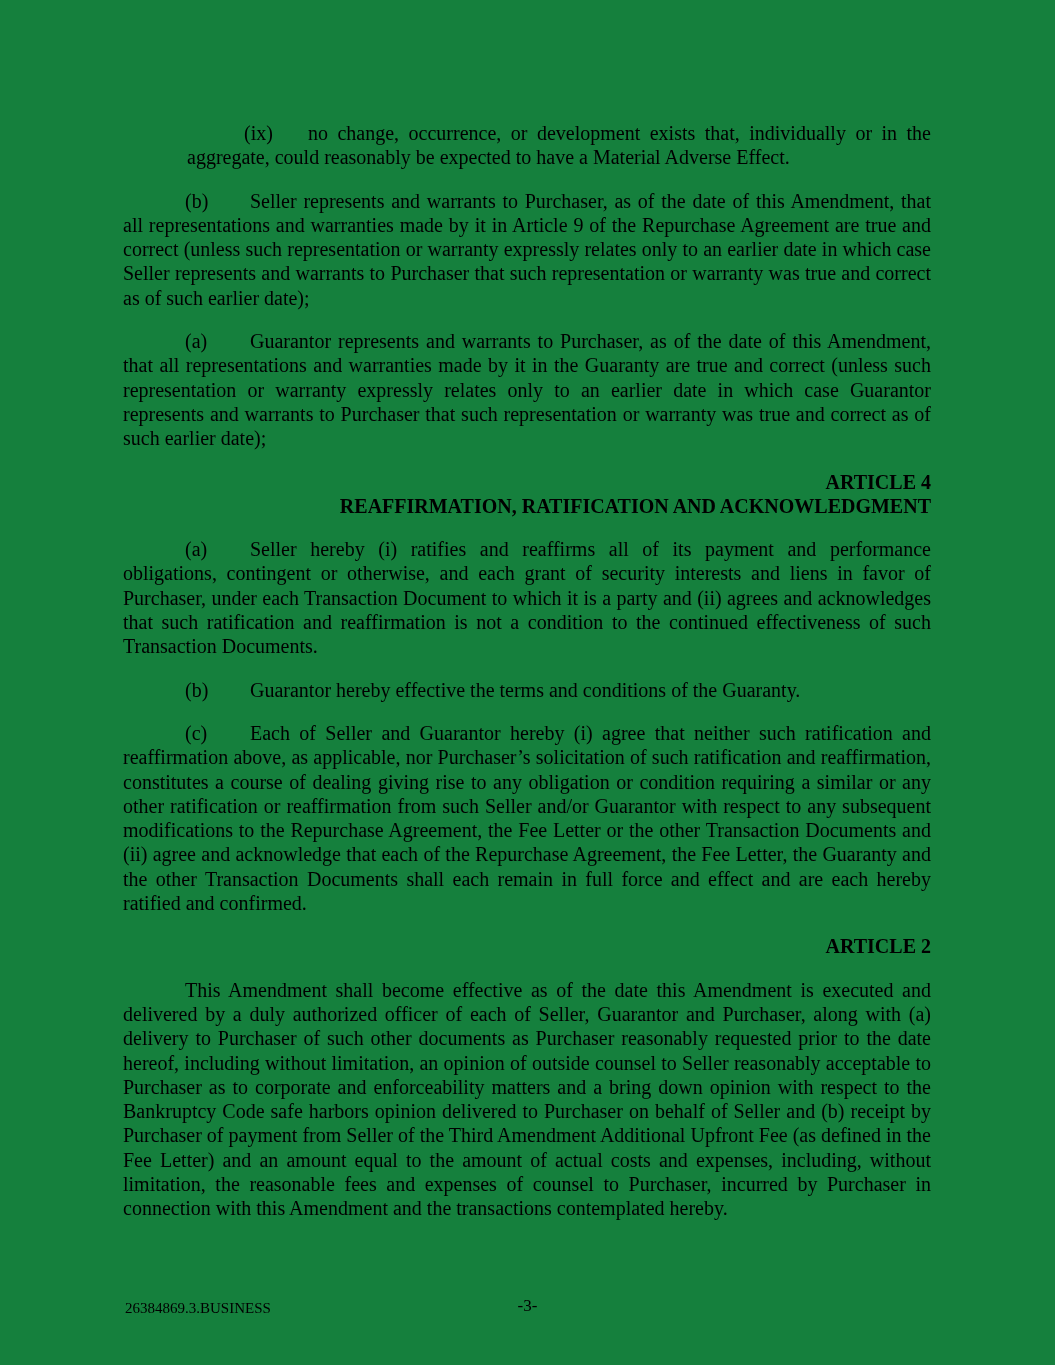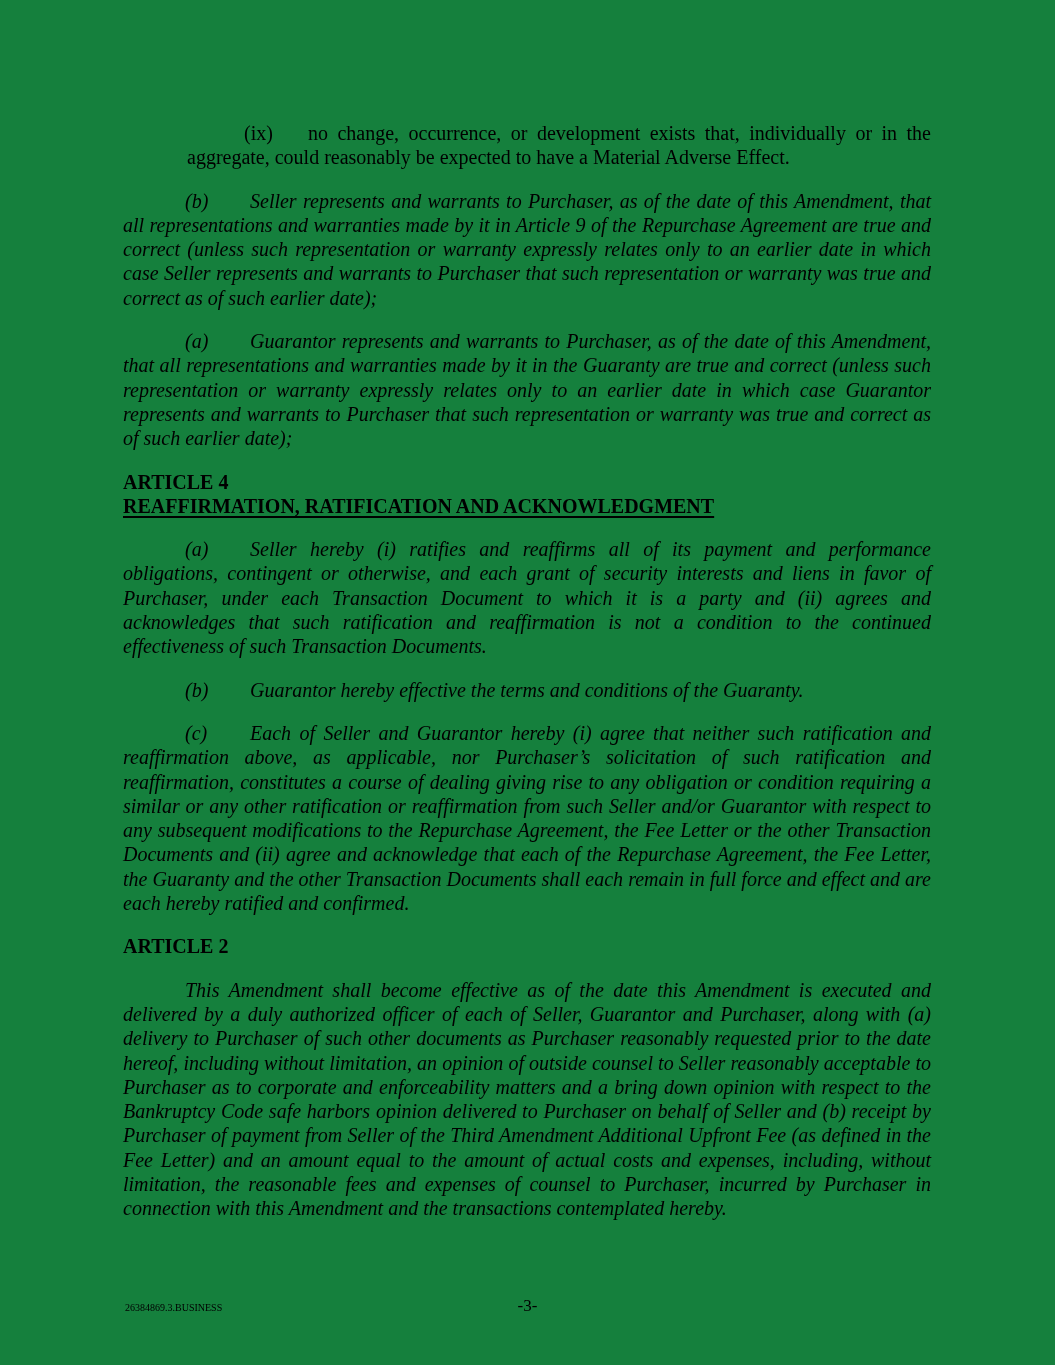--- a/index.html
+++ b/index.html
@@ -21,59 +21,57 @@
   .content {
     position: absolute;
     top: 121px;
     left: 123px;
     width: 808px;
     text-align: justify;
   }
   .para {
     margin: 0 0 19px 0;
     text-indent: 62px;
-    font-style: italic;
   }
   .subitem {
     margin: 0 0 19px 64px;
     text-indent: 57px;
   }
   .label {
     display: inline-block;
     width: 65px;
     text-indent: 0;
   }
   .subitem .label {
     width: 64px;
   }
   .heading {
     margin: 0 0 19px 0;
-    text-align: left;
+    text-align: right;
     font-weight: bold;
     text-indent: 0;
   }
   .heading .hline {
     display: block;
   }
   .heading .underlined {
-    text-decoration: underline;
     text-underline-offset: 3px;
   }
   .footer {
     position: absolute;
     top: 1296px;
     left: 0;
     width: 1055px;
     height: 30px;
   }
   .footer .doc-id {
     position: absolute;
     left: 125px;
     top: 3px;
-    font-size: 10px;
+    font-size: 15px;
     line-height: 18px;
   }
   .footer .page-num {
     position: absolute;
     left: 0;
     top: 0;
     width: 1055px;
     text-align: center;
     font-size: 17px;
     line-height: 20px;

